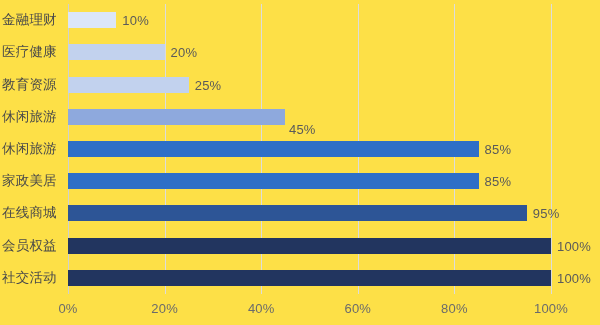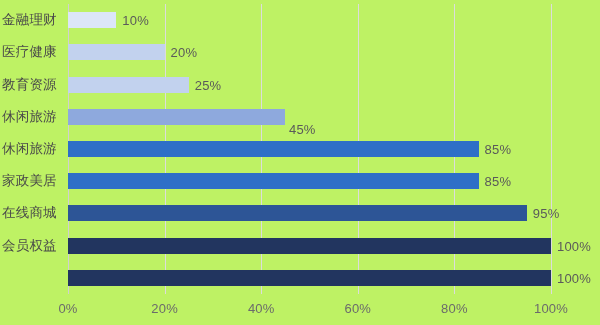--- a/index.html
+++ b/index.html
@@ -10,21 +10,21 @@
   body {
     width: 600px;
     height: 325px;
     font-family: "Liberation Sans", "DejaVu Sans", sans-serif;
     overflow: hidden;
   }
   #chart-root {
     position: relative;
     width: 600px;
     height: 325px;
-    background: #bef264;
+    background: #fde047;
   }
 
   
   .plot-area {
     position: absolute;
     left: 68px;
     top: 4px;
     width: 483px;   
     height: 290px;
   }
@@ -118,20 +118,21 @@
 
   <div class="cat-labels">
       <div class="cat-label" style="top: 16.1111px; color: rgb(74, 74, 74);">金融理财</div>
       <div class="cat-label" style="top: 48.3333px; color: rgb(74, 74, 74); margin-left: 7px;">医疗健康</div>
       <div class="cat-label" style="top: 112.778px; color: rgb(74, 74, 74);">休闲旅游</div>
       <div class="cat-label" style="top: 80.5556px; color: rgb(74, 74, 74);">教育资源</div>
       <div class="cat-label" style="top: 145px; color: rgb(74, 74, 74);">休闲旅游</div>
       <div class="cat-label" style="top: 177.222px; color: rgb(74, 74, 74);">家政美居</div>
       <div class="cat-label" style="top: 209.444px; color: rgb(74, 74, 74);">在线商城</div>
       <div class="cat-label" style="top: 241.667px; color: rgb(74, 74, 74);">会员权益</div>
+      <div class="cat-label" style="top: 273.889px; color: rgb(74, 74, 74);">社交活动</div>
     </div>
 
   <div class="plot-area">
     <div class="gridlines">
         <div class="gridline axis-origin" style="left: 0px;"></div>
         <div class="gridline" style="left: 96.6px;"></div>
         <div class="gridline" style="left: 193.2px;"></div>
         <div class="gridline" style="left: 289.8px;"></div>
         <div class="gridline" style="left: 386.4px;"></div>
         <div class="gridline" style="left: 483px;"></div>

